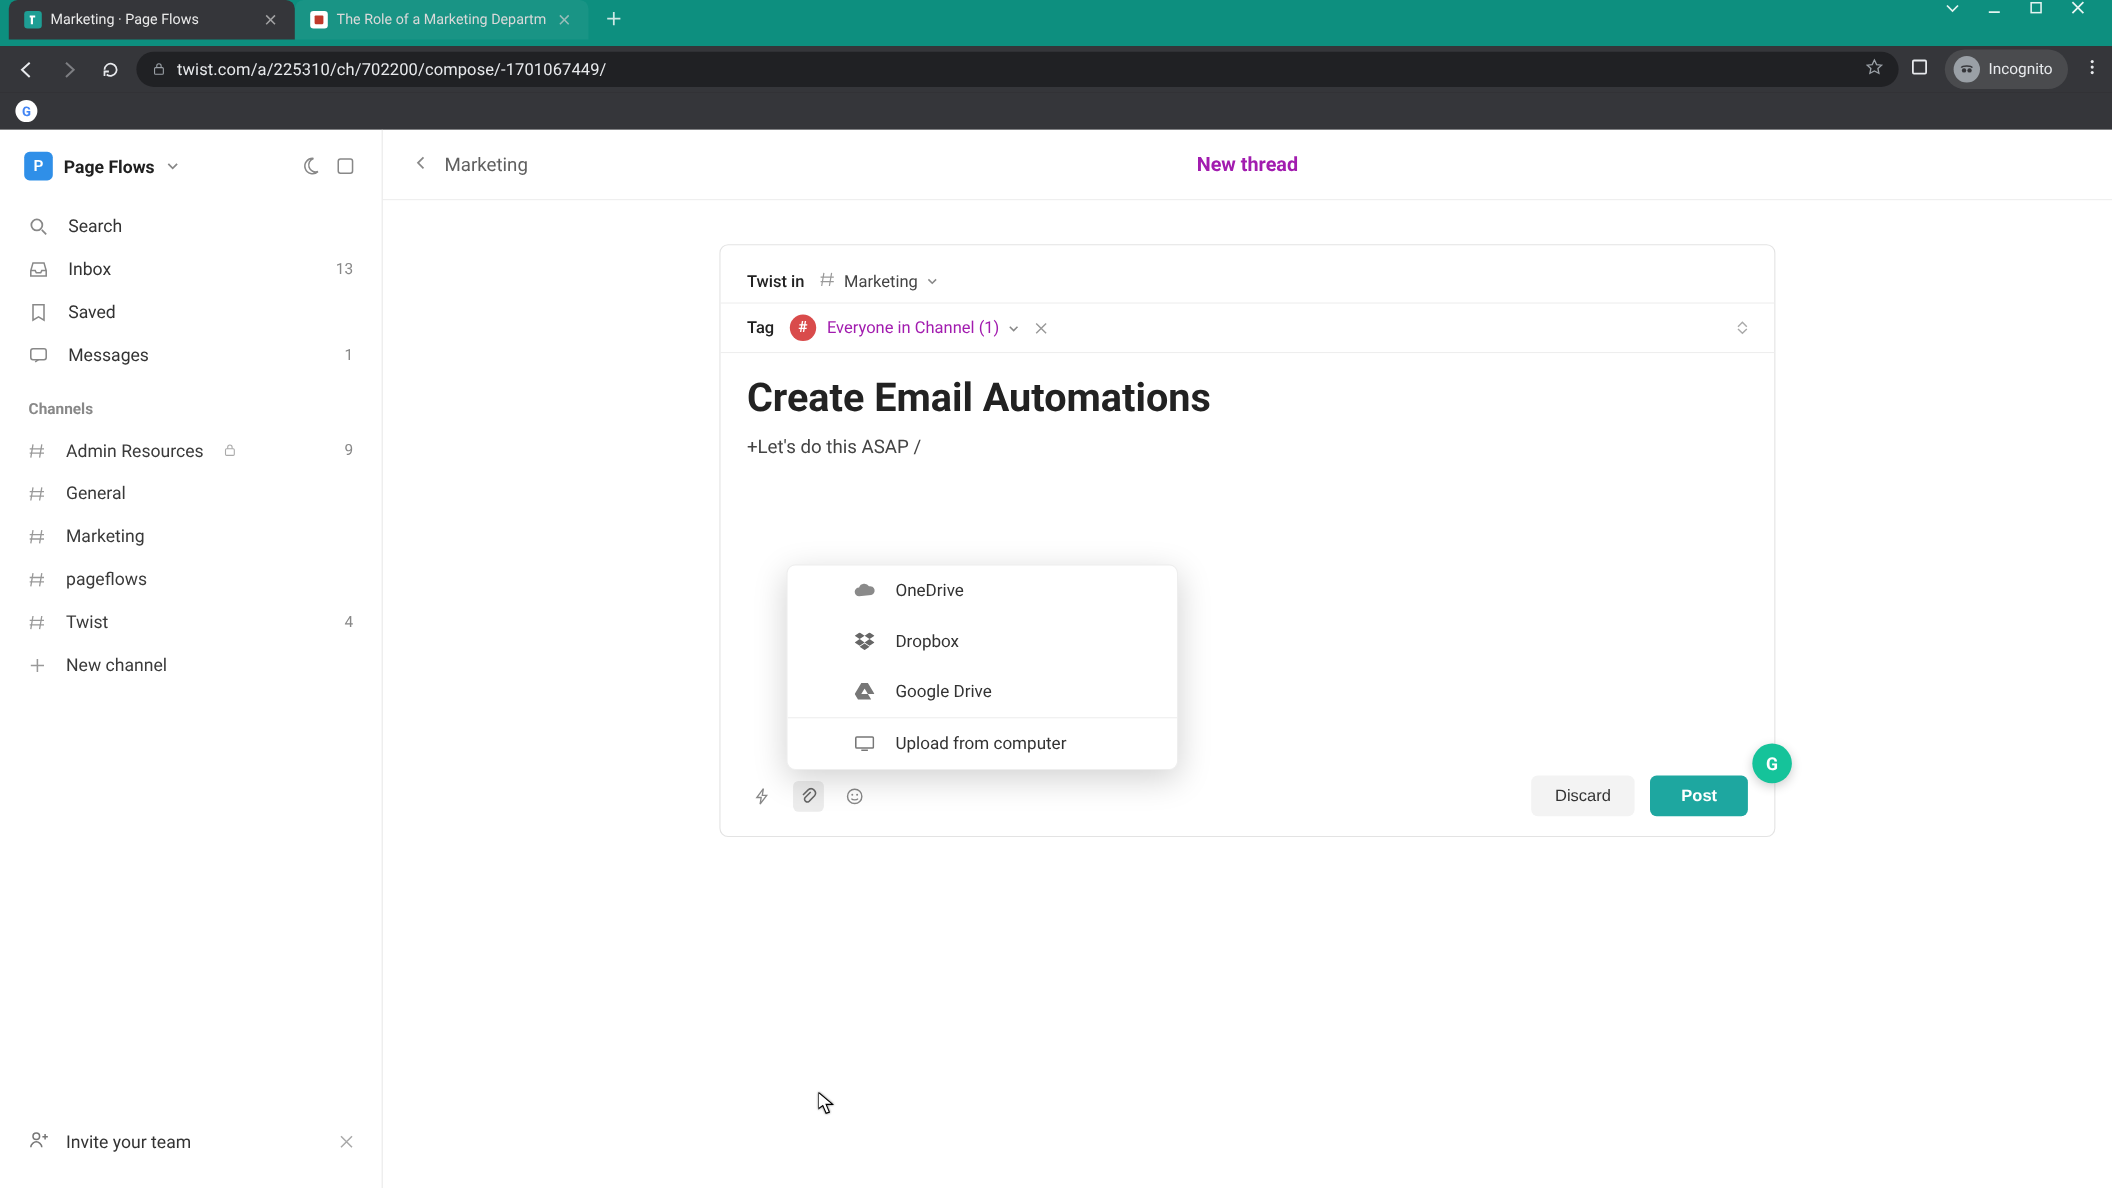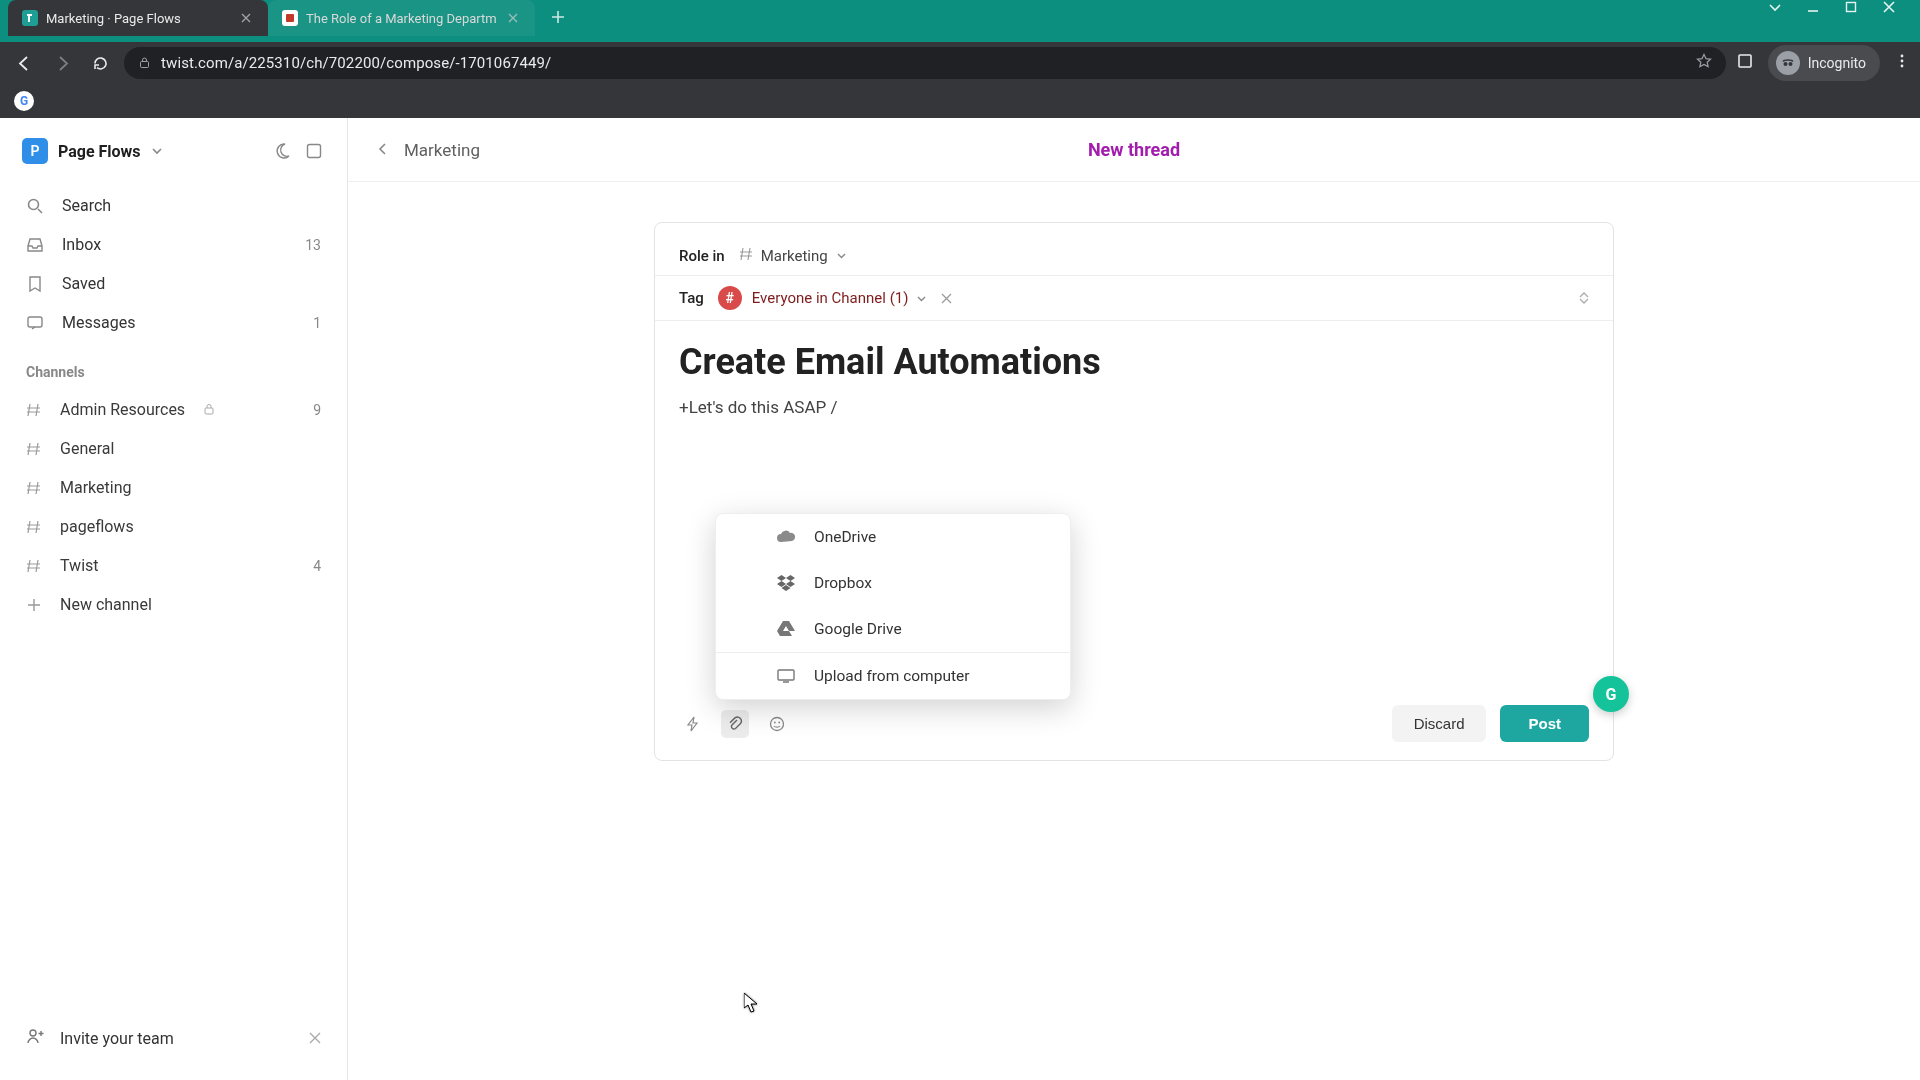--- a/index.html
+++ b/index.html
@@ -63,21 +63,21 @@
 
   .compose-area { padding: 40px 0 0; display: flex; justify-content: center; }
   .compose-card { width: 960px; border: 1px solid #e3e3e3; border-radius: 8px; padding: 14px 0 0; position: relative; }
   .row { display: flex; align-items: center; gap: 14px; padding: 10px 24px; }
   .row.bordered { border-bottom: 1px solid #eee; }
   .row-label { color: #222; font-size: 15px; font-weight: 500; }
   .channel-chip { display: flex; align-items: center; gap: 8px; color: #444; font-size: 15px; cursor: pointer; }
   .channel-chip .hash { color: #888; }
   .tag-pill { display: flex; align-items: center; gap: 10px; background: transparent; }
   .tag-dot { width: 24px; height: 24px; border-radius: 50%; background: #d94b4b; color: #fff; display: flex; align-items: center; justify-content: center; font-size: 14px; font-weight: 600; }
-  .tag-text { color: #7f1d1d; font-size: 15px; cursor: pointer; }
+  .tag-text { color: #a21caf; font-size: 15px; cursor: pointer; }
   .tag-chev { color: #888; margin-left: -2px; }
   .tag-remove { color: #888; margin-left: 4px; cursor: pointer; }
   .row .end { margin-left: auto; color: #aaa; cursor: pointer; }
   .updown { display: flex; flex-direction: column; gap: 0; }
 
   .post-title { padding: 20px 24px 8px; font-size: 36px; font-weight: 700; color: #222; }
   .post-body { padding: 6px 24px; font-size: 17px; color: #444; min-height: 300px; }
 
   .compose-footer { display: flex; align-items: center; padding: 14px 24px 18px; gap: 14px; }
   .ficon { width: 28px; height: 28px; display: flex; align-items: center; justify-content: center; color: #7c7c7c; border-radius: 5px; cursor: pointer; }
@@ -347,21 +347,21 @@
               <path d="M9 2L4 7l5 5" stroke="#888" stroke-width="1.6" fill="none"></path>
             </svg></span>
         <span>Marketing</span>
       </div>
       <div class="title">New thread</div>
     </div>
 
     <div class="compose-area">
       <div class="compose-card">
         <div class="row bordered">
-          <span class="row-label">Role in</span>
+          <span class="row-label">Twist in</span>
           <div class="channel-chip">
             <span class="hash"><svg width="14" height="14" viewBox="0 0 14 14">
                   <path d="M4 1l-2 12M11 1l-2 12M1 5h12M1 9h12" stroke="#999" stroke-width="1.1"></path>
                 </svg></span>
             <span>Marketing</span>
             <span><svg width="11" height="11" viewBox="0 0 11 11">
                   <path d="M2 4l3.5 3.5L9 4" stroke="#888" stroke-width="1.4" fill="none"></path>
                 </svg></span>
           </div>
         </div>

